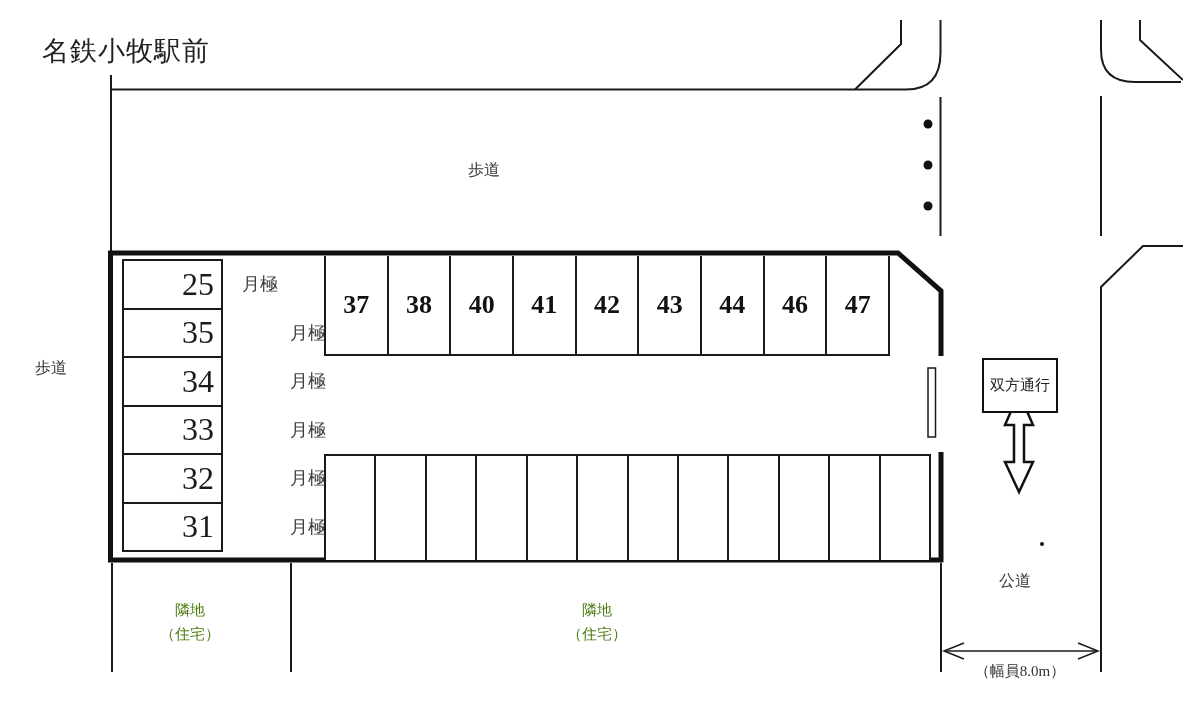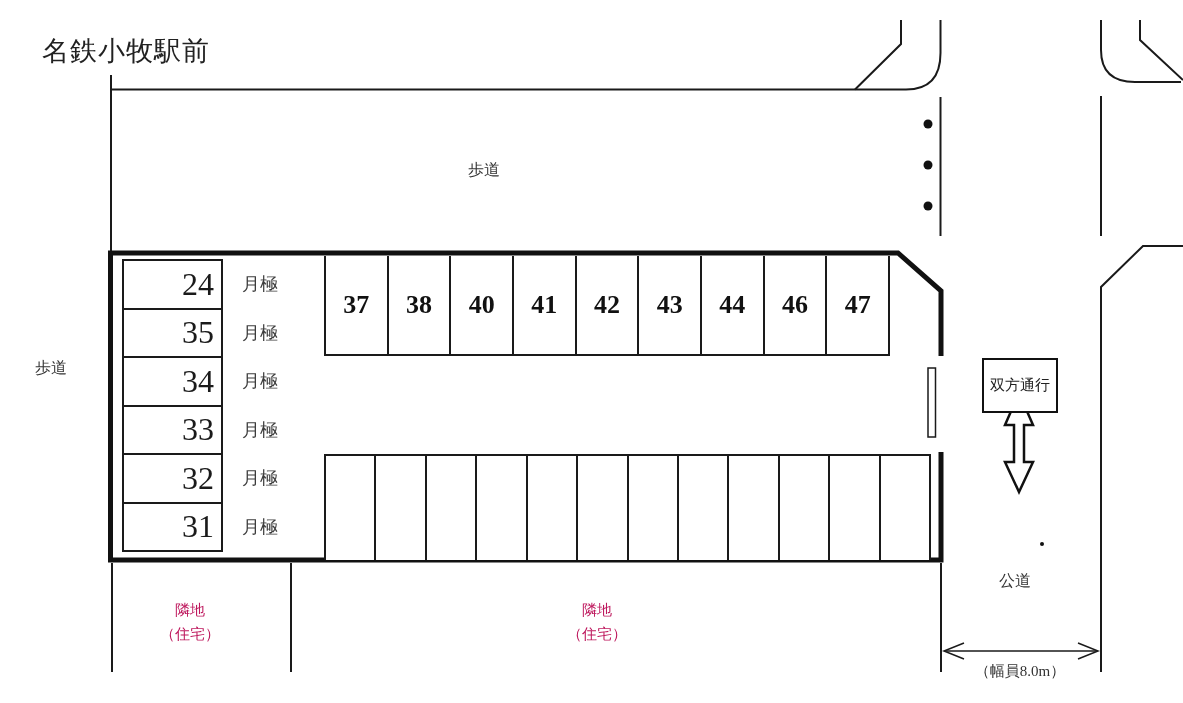--- a/index.html
+++ b/index.html
@@ -6,30 +6,30 @@
   .canvas{
     position:relative;width:1183px;height:703px;background:#ffffff;
     font-family:Liberation Serif, serif;color:#1a1a1a;overflow:hidden;
   }
   svg.layer{position:absolute;left:0;top:0;width:1183px;height:703px;}
   .abs{position:absolute;}
   .page-title{left:42px;top:33px;font-size:27px;letter-spacing:1px;color:#222;}
   .lbl{font-size:16px;color:#333;text-align:center;}
   .sidewalk-top{left:468px;top:160px;}
   .sidewalk-left{left:35px;top:358px;}
-  .adjacent{width:120px;text-align:center;font-size:15px;line-height:1.6;color:#be185d;}
+  .adjacent{width:120px;text-align:center;font-size:15px;line-height:1.6;color:#4d7c0f;}
   .adjacent-left{left:130px;top:598px;}
   .adjacent-center{left:537px;top:598px;}
   .public-road{left:999px;top:571px;font-size:16px;color:#333;}
   .road-width{left:955px;top:625px;width:130px;text-align:center;font-size:15px;color:#333;margin-top:37px;}
   .two-way-box{left:982px;top:358px;border:2px solid #111;padding:16px 6px;font-size:15px;color:#222;background:#fff;}
   
   .left-col{left:122px;top:259px;}
   .lrow{display:flex;align-items:stretch;height:50.5px;box-sizing:border-box;}
-  .lrow + .lrow{margin-top:-2px;}
+  .lrow + .lrow{margin-top:-2px;gap:48px;}
   .lcell{box-sizing:border-box;width:101px;border:2px solid #1a1a1a;background:#fff;
          display:flex;align-items:center;justify-content:flex-end;padding-right:7px;
          font-size:32px;color:#1a1a1a;}
   .ltag{display:flex;align-items:center;margin-left:19px;font-size:18px;color:#3c3c3c;}
   
   .top-row{left:324px;top:256px;width:566px;height:100px;display:flex;box-sizing:border-box;border-bottom:2px solid #1a1a1a;}
   .tcell{flex:1;box-sizing:border-box;border-right:2px solid #1a1a1a;display:flex;align-items:center;justify-content:center;
          font-size:26px;font-weight:bold;color:#111;background:#fff;}
   .tcell:first-child{border-left:2px solid #1a1a1a;}
   
@@ -92,21 +92,21 @@
     <div>隣地</div>
     <div>（住宅）</div>
   </div>
 
   <div class="abs public-road">公道</div>
   <div class="abs road-width">（幅員8.0m）</div>
   <div class="abs two-way-box">双方通行</div>
 
   <div class="abs left-col">
     <div class="lrow">
-      <div class="lcell">24</div>
+      <div class="lcell">25</div>
       <div class="ltag">月極</div>
     </div>
     <div class="lrow">
       <div class="lcell">35</div>
       <div class="ltag">月極</div>
     </div>
     <div class="lrow">
       <div class="lcell">34</div>
       <div class="ltag">月極</div>
     </div>

